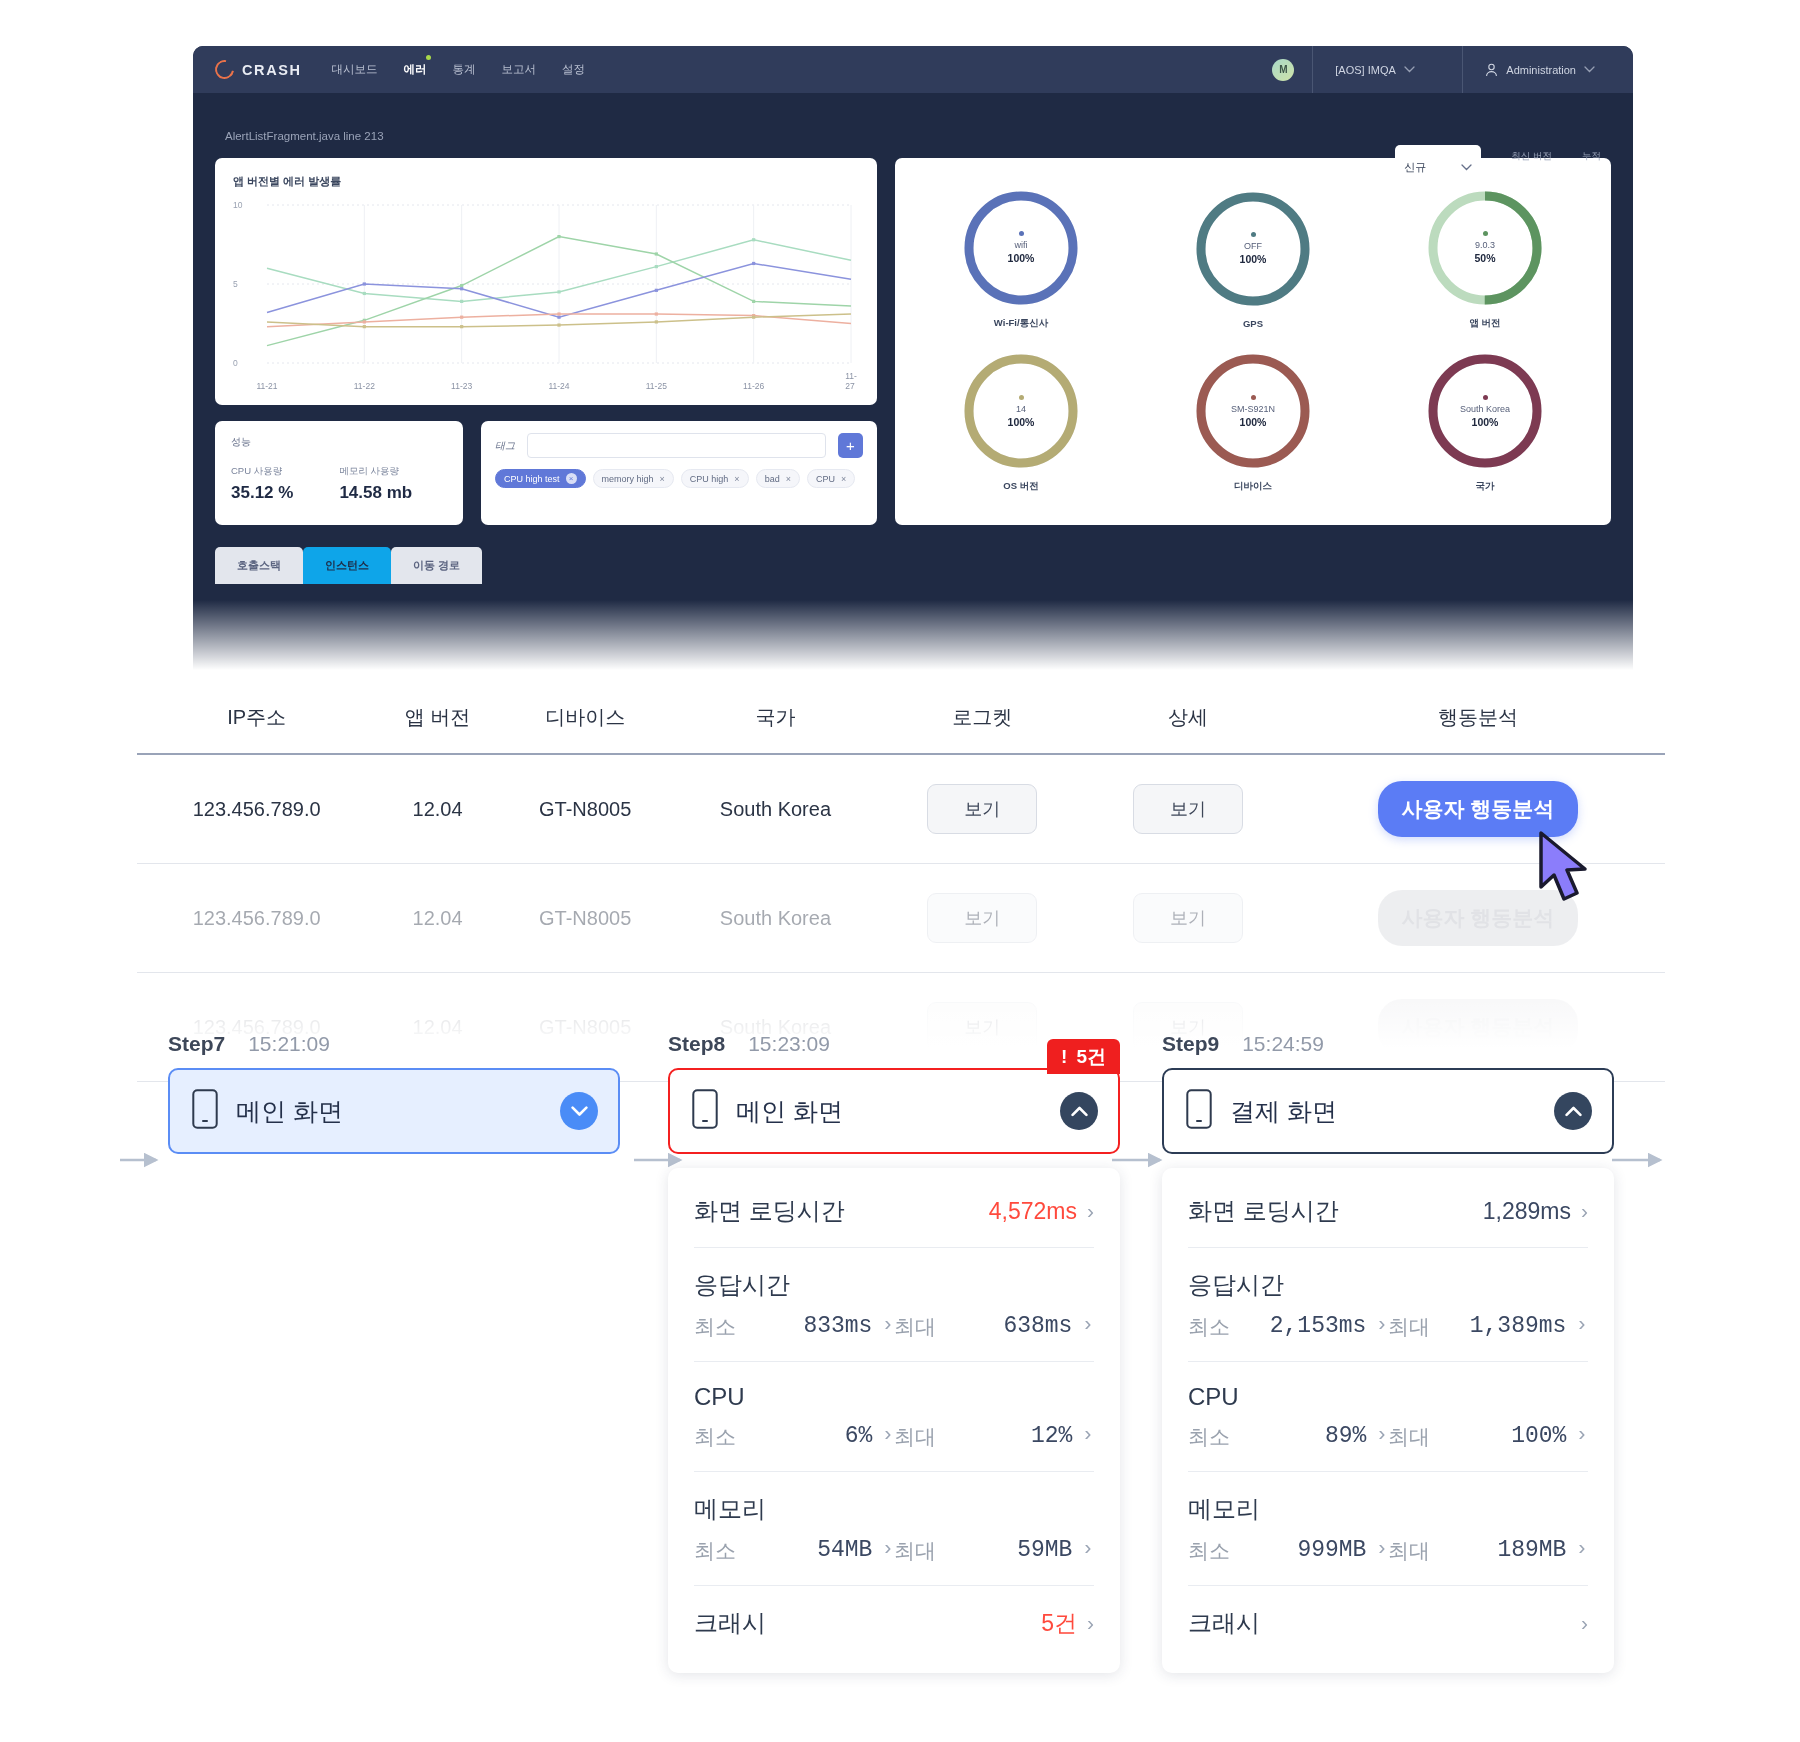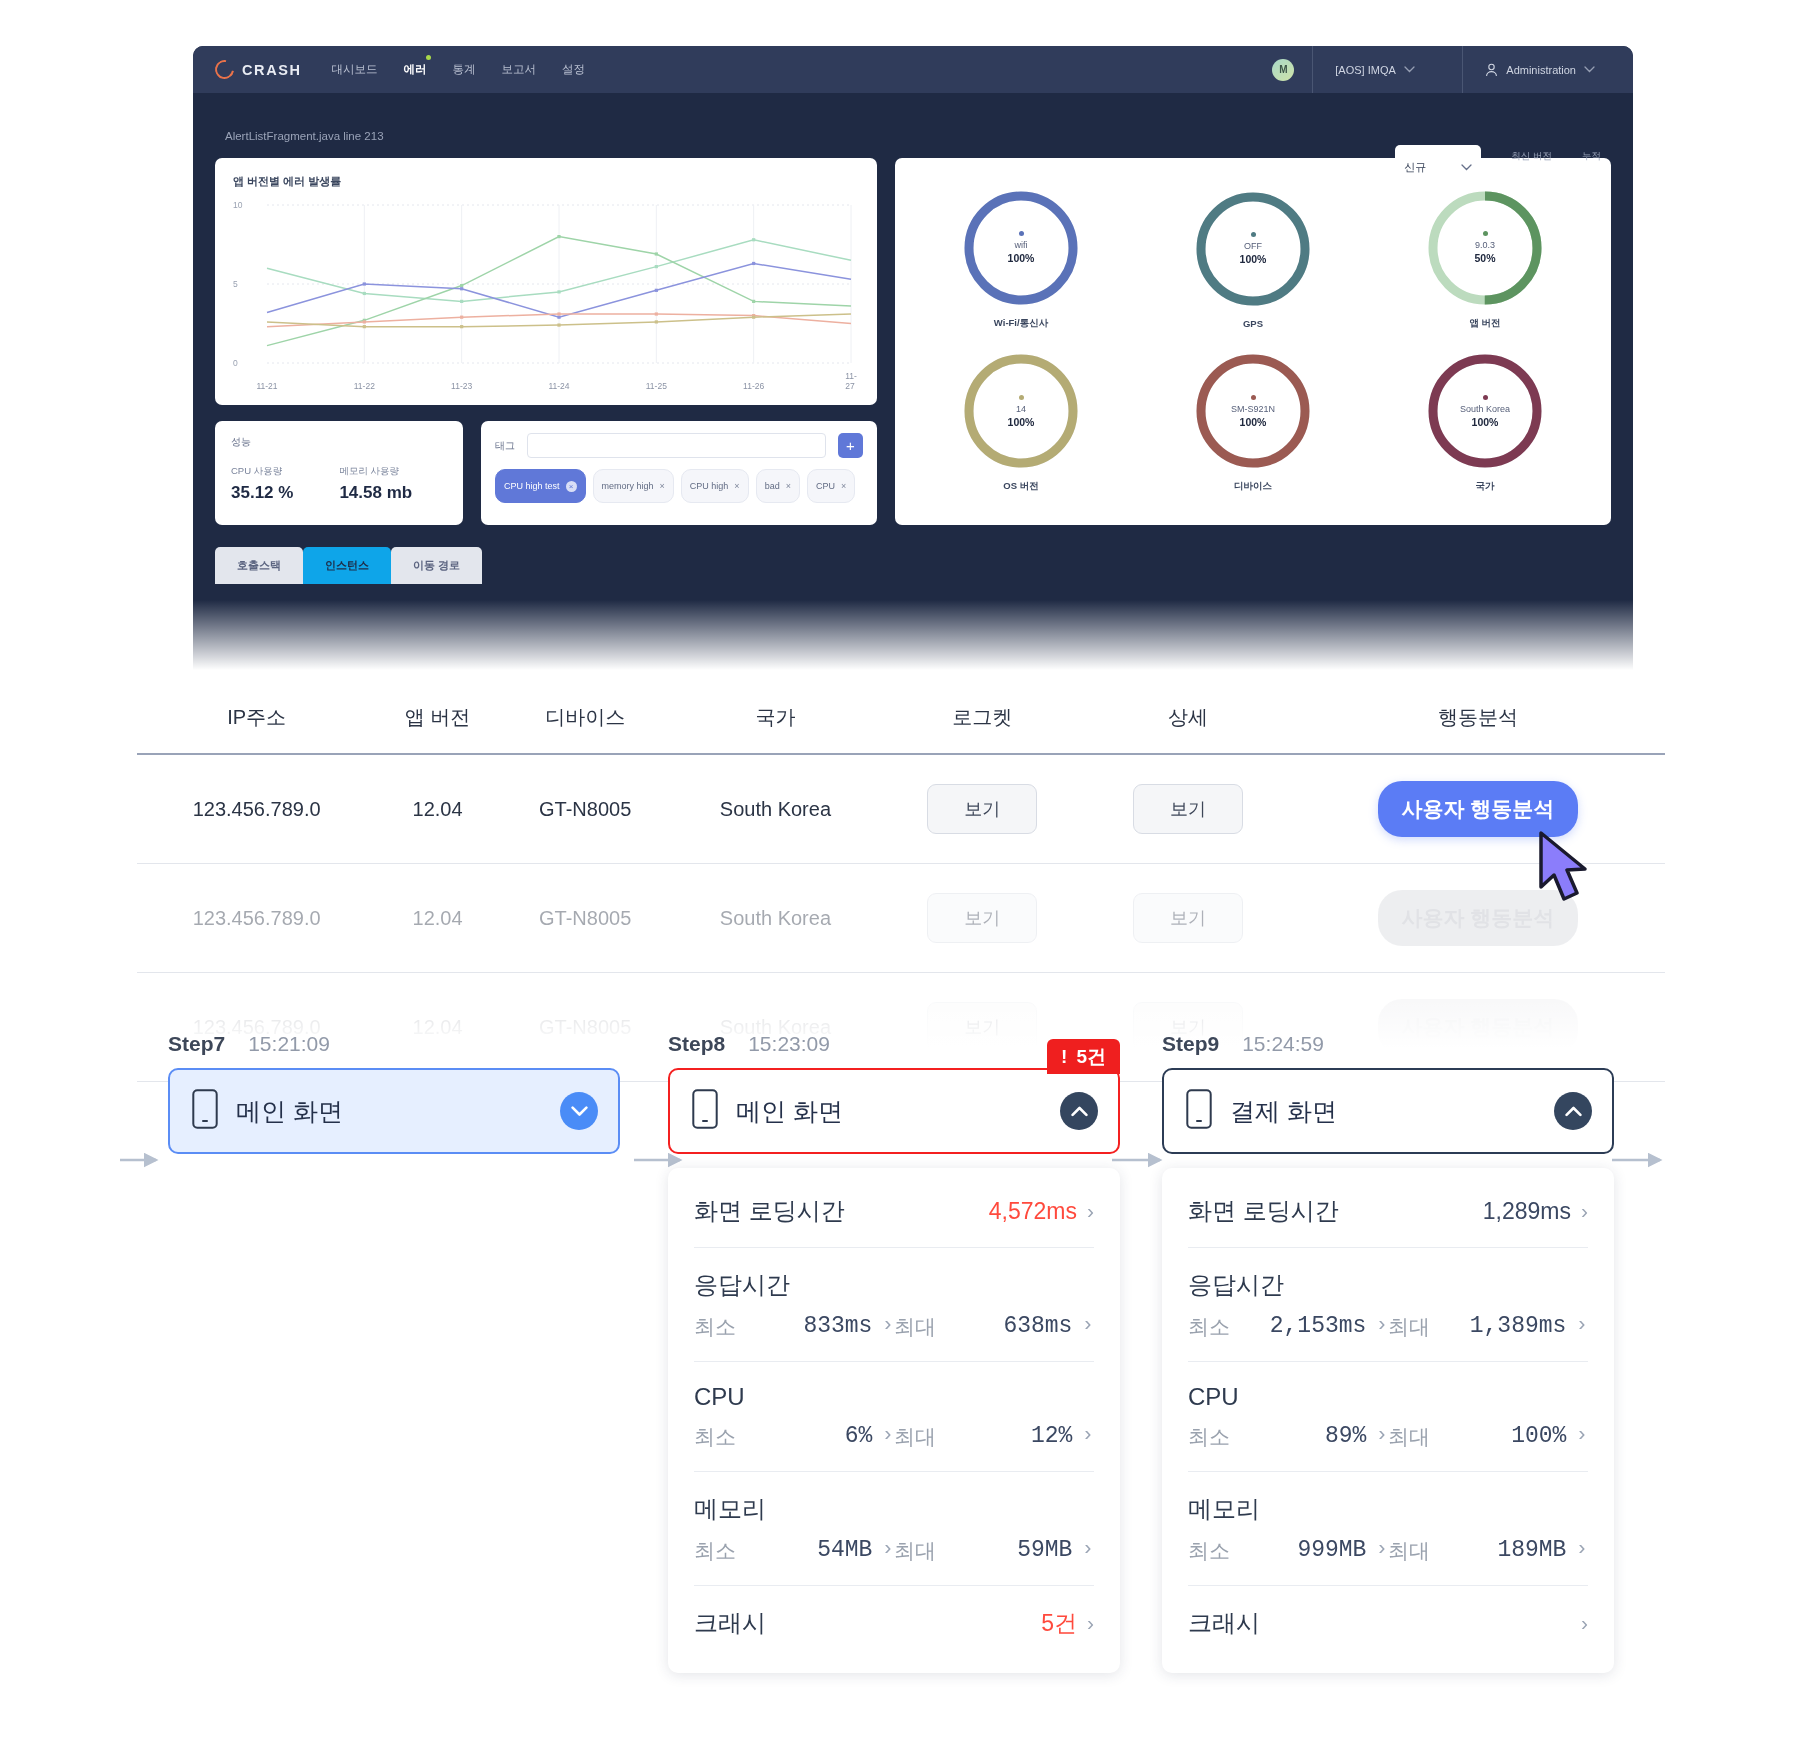--- a/index.html
+++ b/index.html
@@ -86,33 +86,33 @@
   .xtick { position: absolute; bottom: -2px; font-size: 8.5px; color: #8b93a5; transform: translateX(-50%); }
 
   .row2 { display: flex; gap: 18px; margin-top: 16px; }
   .perf-card { width: 248px; height: 104px; padding: 14px 16px; }
   .perf-title { font-size: 10px; color: #66708a; }
   .perf-metrics { display: flex; gap: 46px; margin-top: 16px; }
   .pm-label { font-size: 9.5px; color: #79839b; }
   .pm-value { font-size: 17px; font-weight: bold; color: #1f2a44; margin-top: 5px; }
   .tag-card { flex: 1; height: 104px; padding: 12px 14px; }
   .tag-row { display: flex; align-items: center; gap: 12px; }
-  .tag-label { font-size: 10px; color: #66708a; }
+  .tag-label { font-size: 10px; color: #66708a; font-style: italic; }
   .tag-input {
     flex: 1; height: 25px; border: 1px solid #dfe3ec; border-radius: 4px;
     background: #fff;
   }
   .tag-add {
     width: 25px; height: 25px; border-radius: 5px; background: #6078d8;
     color: #fff; font-size: 15px; display: flex; align-items: center;
     justify-content: center; cursor: pointer;
   }
   .chips { display: flex; flex-wrap: wrap; gap: 7px; margin-top: 11px; }
   .chip {
-    display: flex; align-items: center; gap: 6px; height: 34px;
+    display: flex; align-items: center; gap: 6px; height: 19px;
     border-radius: 10px; padding: 0 8px; font-size: 9px;
     background: #f5f6fa; border: 1px solid #e6e9f1; color: #626c84;
   }
   .chip.active { background: #6078d8; border-color: #6078d8; color: #fff; }
   .chip .x { opacity: .8; font-size: 9px; }
   .chip.active .x {
     width: 11px; height: 11px; border-radius: 50%; background: rgba(255,255,255,.95);
     color: #6078d8; display: flex; align-items: center; justify-content: center;
     font-size: 8px;
   }

